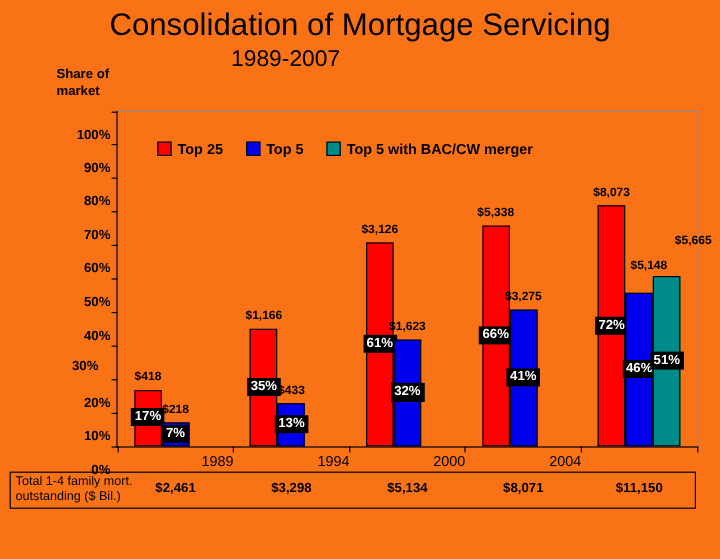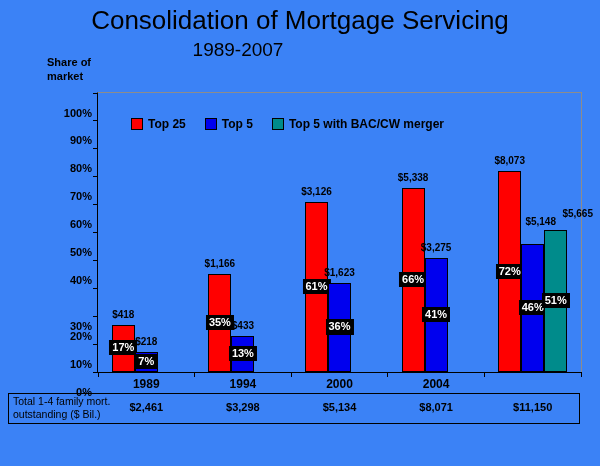--- a/index.html
+++ b/index.html
@@ -1,17 +1,17 @@
 <!DOCTYPE html>
 <html><head>
 <meta charset="utf-8">
 <style>
   html,body{margin:0;padding:0;background:#fff;}
   #screenshot{
-    position:relative;width:600px;height:466px;background:#3b82f6;
+    position:relative;width:600px;height:466px;background:#f97316;
     font-family:"Liberation Sans", sans-serif;color:#000;overflow:hidden;
   }
   .title{position:absolute;top:5px;left:0;width:600px;text-align:center;
     font-size:26px;font-weight:400;letter-spacing:0px;}
   .subtitle{position:absolute;top:39px;left:0;width:476px;text-align:center;
     font-size:19px;font-weight:400;}
   .y-axis-label{position:absolute;left:47px;top:56px;font-size:11px;font-weight:bold;line-height:1.25;}
   .plot{position:absolute;left:97px;top:92px;width:483px;height:279px;
     border-top:1px solid #8c8c8c;border-right:1px solid #8c8c8c;
     border-left:1px solid #000;border-bottom:1px solid #000;box-sizing:content-box;}
@@ -19,21 +19,21 @@
   .legend-item{display:flex;align-items:center;gap:5px;white-space:nowrap;}
   .legend-swatch{width:10px;height:10px;border:1px solid #000;display:inline-block;}
   .legend-text{font-size:12px;font-weight:bold;}
   .ytick-label{position:absolute;width:42px;text-align:right;font-size:11px;font-weight:bold;margin-top:20px;}
   .ytick,.xtick{position:absolute;background:#000;}
   .bar{position:absolute;border:1px solid #000;box-sizing:border-box;}
   .pct-label{position:absolute;transform:translateX(-50%);background:#000;color:#fff;
     font-size:11px;font-weight:bold;padding:1px 3px;white-space:nowrap;line-height:1.2;}
   .val-label{position:absolute;transform:translateX(-50%);font-size:10px;font-weight:bold;
     white-space:nowrap;line-height:1.2;}
-  .cat-label{position:absolute;text-align:center;font-size:12px;font-weight:bold;}
+  .cat-label{position:absolute;text-align:right;font-size:12px;font-weight:normal;}
   .data-table{position:absolute;left:8px;top:393px;width:570px;height:29px;border:1px solid #000;}
   .table-label{position:absolute;left:4px;top:1px;font-size:10.5px;line-height:1.25;}
   .table-value{position:absolute;top:7px;transform:translateX(-50%);font-size:11px;font-weight:bold;white-space:nowrap;}
   .source{position:absolute;left:10px;top:438px;font-size:11.5px;}
 </style>
 </head>
 <body>
 
 <div id="screenshot">
   <div class="title">Consolidation of Mortgage Servicing</div>
@@ -66,21 +66,21 @@
       <div class="ytick-label" style="left: -48px; top: 49.3px;">80%</div>
       <div class="ytick" style="left: -5px; top: 55.3px; width: 5px; height: 1px;"></div>
       <div class="ytick-label" style="left: -48px; top: 77.2px;">70%</div>
       <div class="ytick" style="left: -5px; top: 83.2px; width: 5px; height: 1px;"></div>
       <div class="ytick-label" style="left: -48px; top: 105.1px;">60%</div>
       <div class="ytick" style="left: -5px; top: 111.1px; width: 5px; height: 1px;"></div>
       <div class="ytick-label" style="left: -48px; top: 133px;">50%</div>
       <div class="ytick" style="left: -5px; top: 139px; width: 5px; height: 1px;"></div>
       <div class="ytick-label" style="left: -48px; top: 160.9px;">40%</div>
       <div class="ytick" style="left: -5px; top: 166.9px; width: 5px; height: 1px;"></div>
-      <div class="ytick-label" style="left: -48px; top: 207px;">30%</div>
+      <div class="ytick-label" style="left: -48px; top: 186px; text-align: center;">30%</div>
       <div class="ytick" style="left: -5px; top: 194.8px; width: 5px; height: 1px;"></div>
       <div class="ytick-label" style="left: -48px; top: 216.7px;">20%</div>
       <div class="ytick" style="left: -5px; top: 222.7px; width: 5px; height: 1px;"></div>
       <div class="ytick-label" style="left: -48px; top: 244.6px;">10%</div>
       <div class="ytick" style="left: -5px; top: 250.6px; width: 5px; height: 1px;"></div>
       <div class="ytick-label" style="left: -48px; top: 272.5px;">0%</div>
       <div class="ytick" style="left: -5px; top: 278.5px; width: 5px; height: 1px;"></div>
       <div class="xtick" style="left: -0.5px; top: 279px; width: 1px; height: 5px;"></div>
       <div class="xtick" style="left: 96.1px; top: 279px; width: 1px; height: 5px;"></div>
       <div class="xtick" style="left: 192.7px; top: 279px; width: 1px; height: 5px;"></div>
@@ -106,31 +106,31 @@
       <div class="bar" style="left: 400.2px; width: 23px; top: 78.12px; height: 200.88px; background: rgb(255, 0, 0);"></div>
       <div class="pct-label" style="left: 411.7px; top: 170.56px;">72%</div>
       <div class="val-label" style="left: 411.7px; top: 62.12px;">$8,073</div>
       <div class="bar" style="left: 36.8px; width: 23px; top: 259.47px; height: 19.53px; background: rgb(0, 0, 238);"></div>
       <div class="pct-label" style="left: 48.3px; top: 261.235px;">7%</div>
       <div class="val-label" style="left: 48.3px; top: 243.47px;">$218</div>
       <div class="bar" style="left: 133.4px; width: 23px; top: 242.73px; height: 36.27px; background: rgb(0, 0, 238);"></div>
       <div class="pct-label" style="left: 144.9px; top: 252.865px;">13%</div>
       <div class="val-label" style="left: 144.9px; top: 226.73px;">$433</div>
       <div class="bar" style="left: 230px; width: 23px; top: 189.72px; height: 89.28px; background: rgb(0, 0, 238);"></div>
-      <div class="pct-label" style="left: 241.5px; top: 226.36px;">36%</div>
+      <div class="pct-label" style="left: 241.5px; top: 226.36px;">32%</div>
       <div class="val-label" style="left: 241.5px; top: 173.72px;">$1,623</div>
       <div class="bar" style="left: 326.6px; width: 23px; top: 164.61px; height: 114.39px; background: rgb(0, 0, 238);"></div>
       <div class="pct-label" style="left: 338.1px; top: 213.805px;">41%</div>
       <div class="val-label" style="left: 338.1px; top: 148.61px;">$3,275</div>
       <div class="bar" style="left: 423.2px; width: 23px; top: 150.66px; height: 128.34px; background: rgb(0, 0, 238);"></div>
       <div class="pct-label" style="left: 434.7px; top: 206.83px;">46%</div>
       <div class="val-label" style="left: 442.7px; top: 122.66px;">$5,148</div>
       <div class="bar" style="left: 446.2px; width: 23px; top: 136.71px; height: 142.29px; background: rgb(0, 139, 139);"></div>
       <div class="pct-label" style="left: 457.7px; top: 199.855px;">51%</div>
-      <div class="val-label" style="left: 479.7px; top: 115px;">$5,665</div>
+      <div class="val-label" style="left: 479.7px; top: 102px;">$5,665</div>
     </div>
 
   <div class="data-table">
     <div class="table-label">
       <div>Total 1-4 family mort.</div>
       <div>outstanding ($ Bil.)</div>
     </div>
     <div id="table-values">
         <span class="table-value" style="left: 137.3px;">$2,461</span>
         <span class="table-value" style="left: 233.9px;">$3,298</span>

